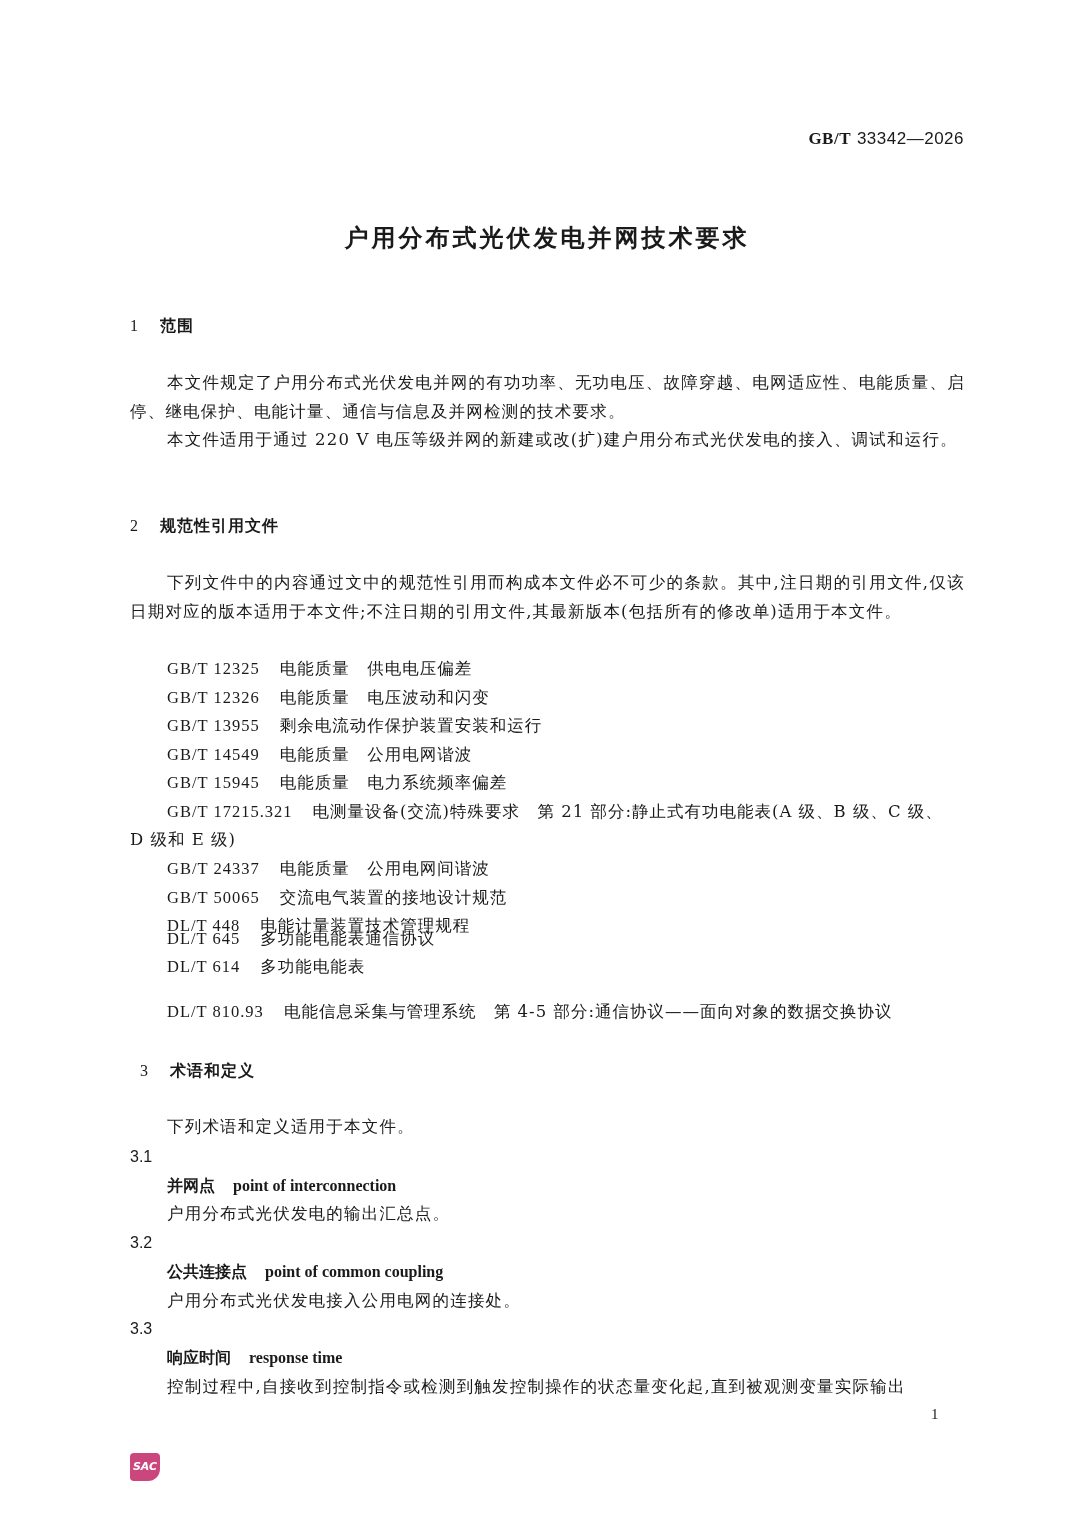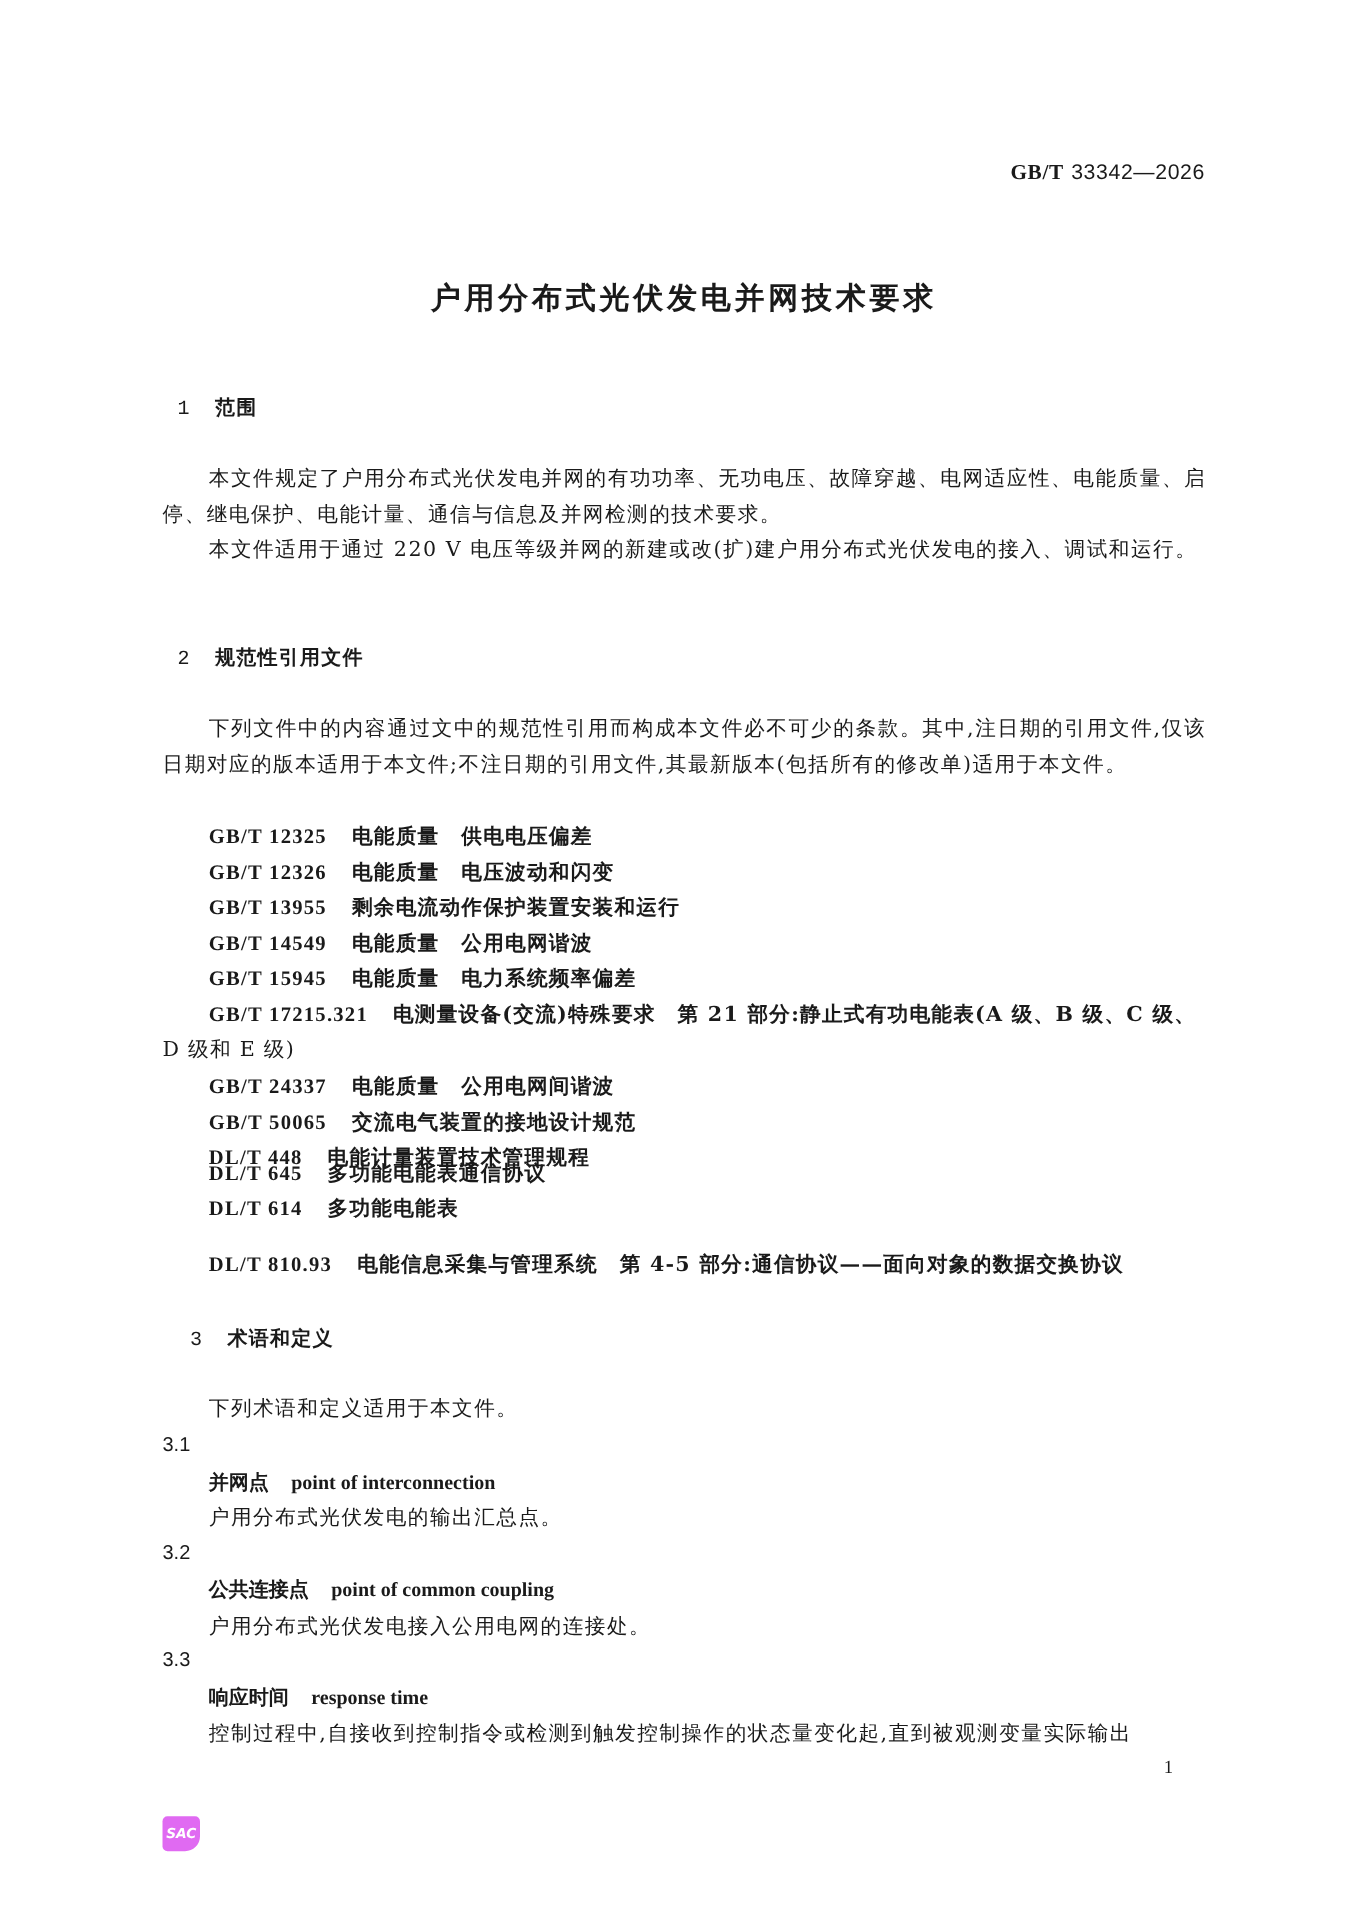--- a/index.html
+++ b/index.html
@@ -4,33 +4,33 @@
   <style>
     html, body { margin: 0; padding: 0; background: #ffffff; }
     body { width: 1080px; height: 1527px; position: relative; overflow: hidden;
            font-family: "DejaVu Serif", "Liberation Serif", serif; color: #1a1a1a; }
     .abs { position: absolute; white-space: nowrap; }
     .std-no { top: 128px; right: 116px; font-size: 17px; letter-spacing: 0.5px; }
     .std-no .gb { font-family: "Liberation Serif", serif; font-weight: bold; }
     .std-no .num { font-family: "Liberation Sans", sans-serif; }
     .title { top: 222px; left: 0; width: 1094px; text-align: center;
              font-family: "DejaVu Sans", sans-serif; font-size: 24px; letter-spacing: 3px; font-weight: bold; }
-    .h1 { font-family: Liberation Mono, monospace; font-size: 16px; font-weight: bold; letter-spacing: 1px; margin-left: 12px; }
+    .h1 { font-family: Liberation Serif, serif; font-size: 16px; font-weight: bold; letter-spacing: 1px; }
     .h1 .n { display: inline-block; width: 30px; font-weight: normal; }
     .p { font-size: 16.5px; line-height: 28.5px; letter-spacing: 1.2px; }
     .body-text { left: 130px; width: 835px; white-space: normal; text-align: justify; }
     .indent { text-indent: 37px; }
-    .ref { left: 167px; font-size: 16.5px; letter-spacing: 1px; font-weight: bold; }
+    .ref { left: 167px; font-size: 16.5px; letter-spacing: 1px; }
     .ref .code { font-family: "Liberation Serif", serif; margin-right: 20px; }
     .term-no { left: 130px; font-family: "Liberation Sans", sans-serif; font-size: 16px; }
     .term { left: 167px; font-size: 16px; font-weight: bold; }
     .term .en { font-family: "Liberation Serif", serif; margin-left: 18px; }
     .term-def { left: 167px; font-size: 16.5px; letter-spacing: 1.2px; }
     .page-no { top: 1406px; left: 931px; font-family: "Liberation Serif", serif; font-size: 15px; }
-    .logo { top: 1453px; left: 130px; width: 30px; height: 28px; background: #d946ef; border-radius: 4px 4px 12px 4px;
+    .logo { top: 1453px; left: 130px; width: 30px; height: 28px; background: #be185d; border-radius: 4px 4px 12px 4px;
             color: #ffffff; font-family: "DejaVu Sans", sans-serif; font-style: italic; font-weight: bold;
             font-size: 11px; line-height: 28px; text-align: center; opacity: 0.8; }
   </style>
 </head>
 <body>
 
 <div class="abs std-no">
   <span class="gb">GB/T</span>
   <span class="num">33342—2026</span>
 </div>

